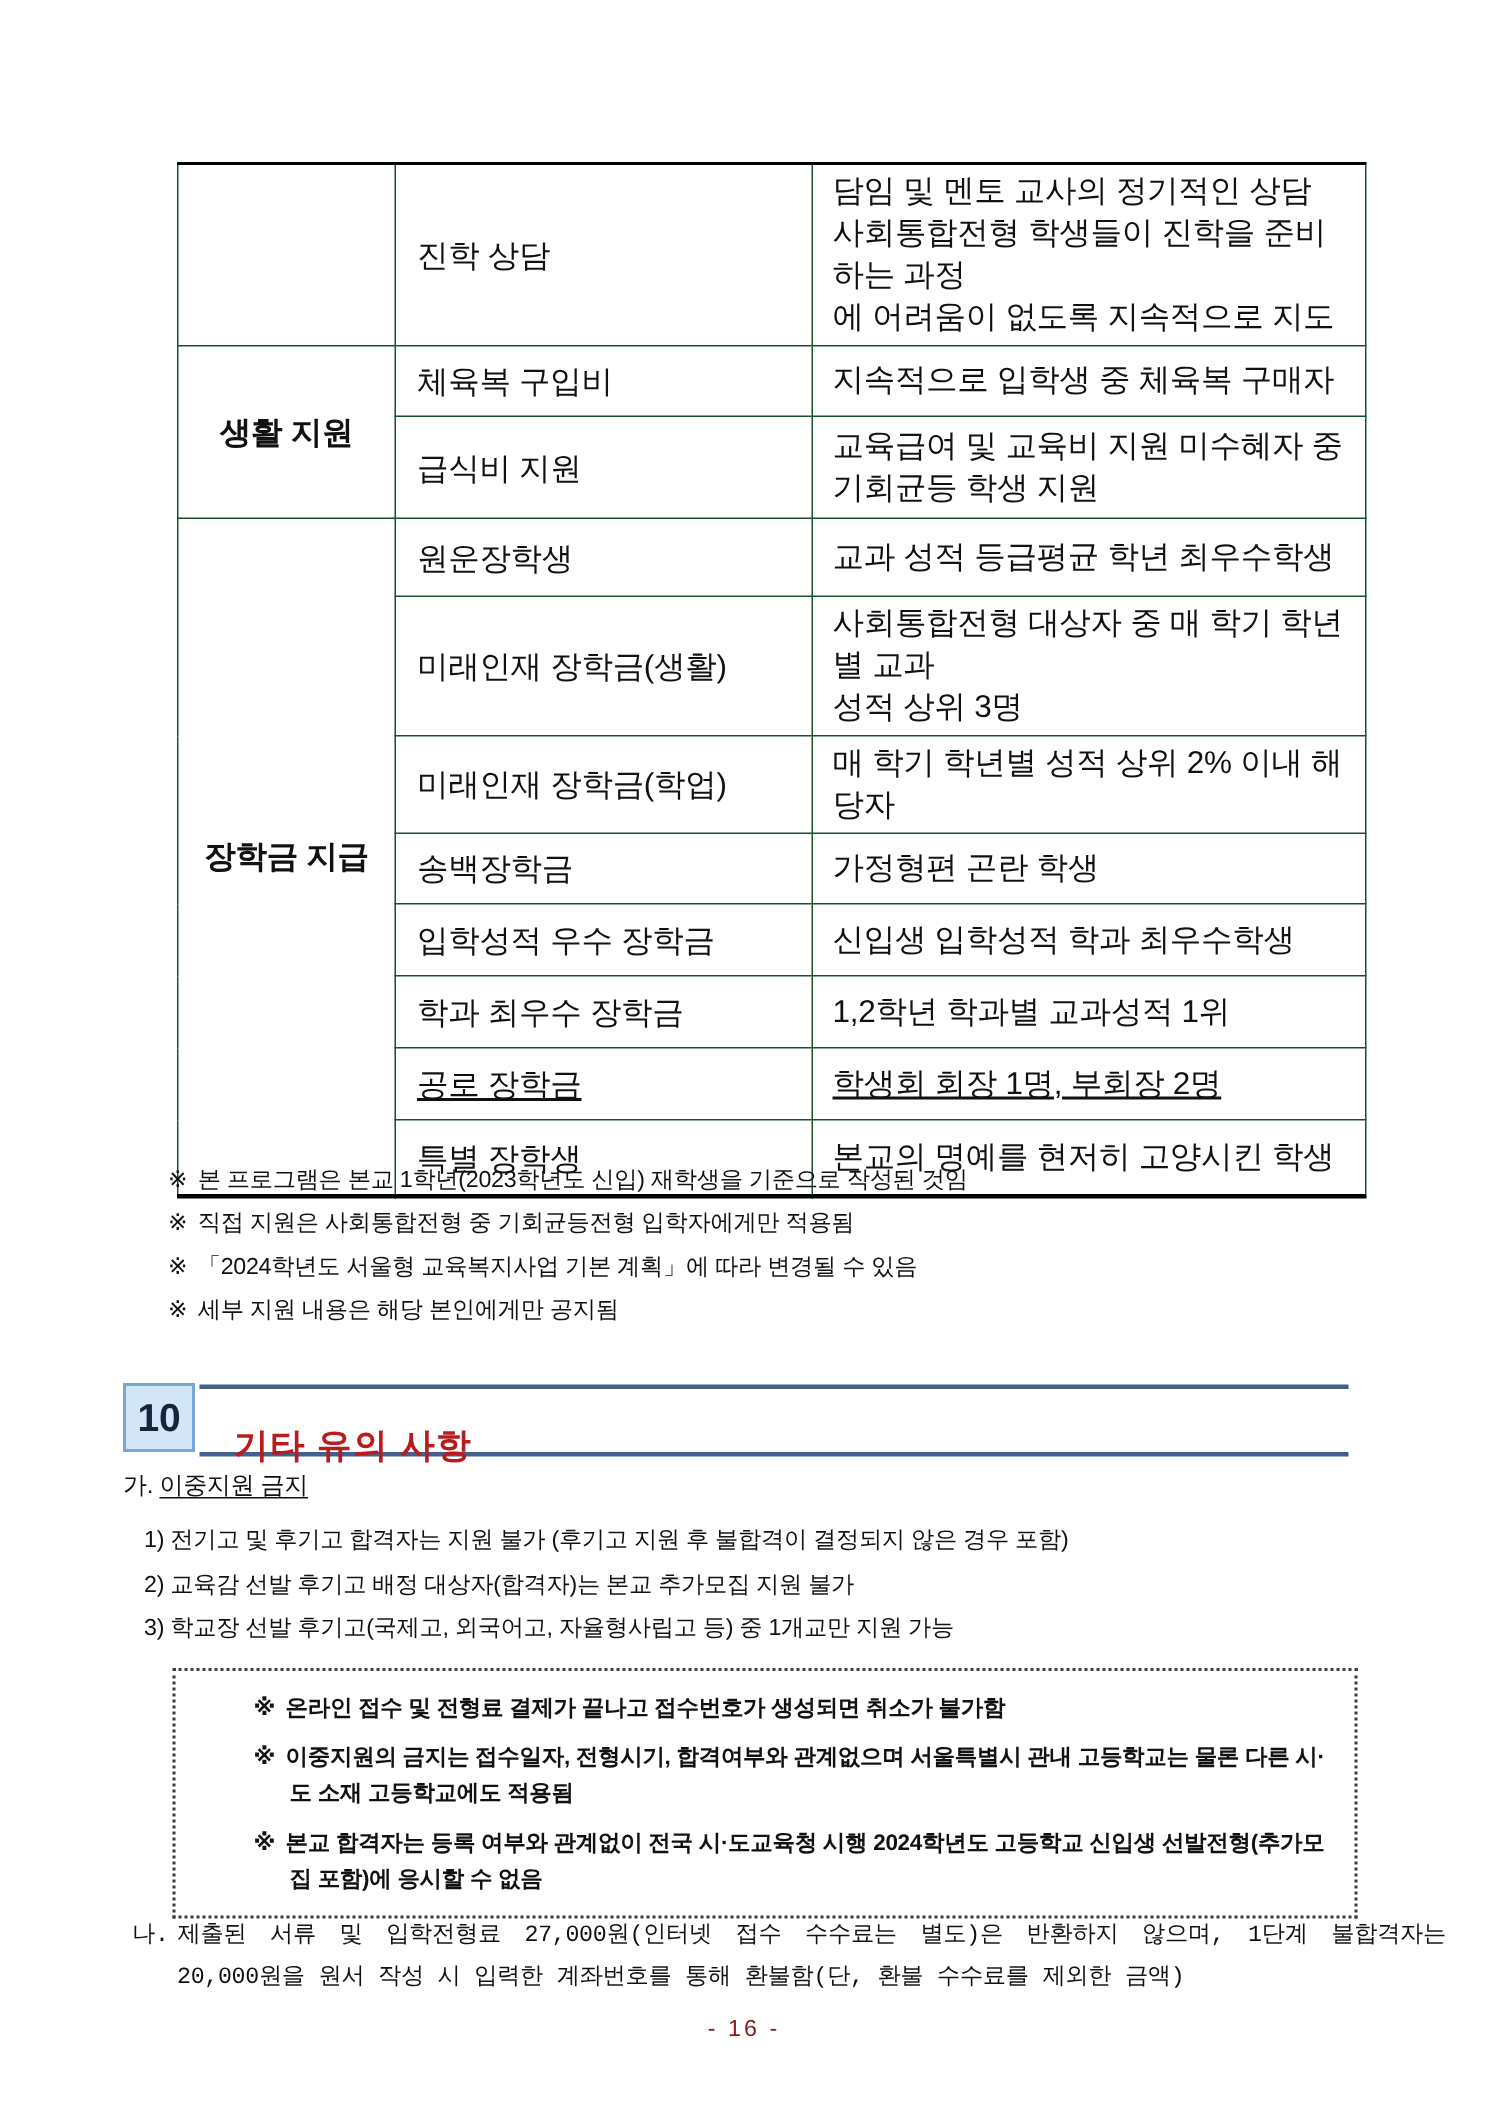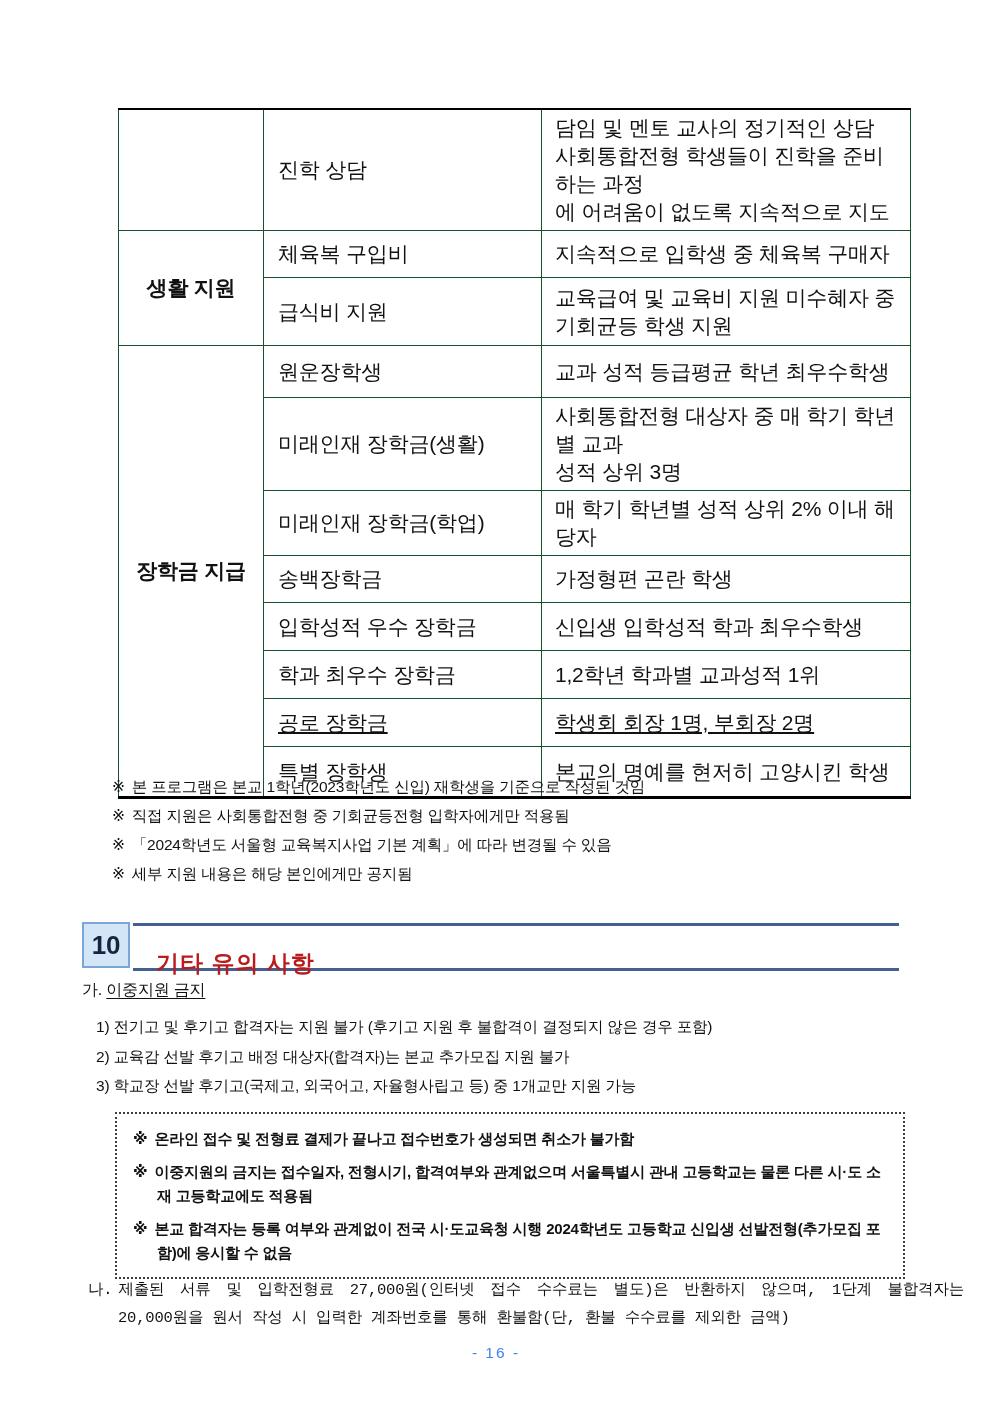--- a/index.html
+++ b/index.html
@@ -44,33 +44,33 @@
   
   .clause-ga{position:absolute;left:82px;top:980px;font-size:16px;}
   .clause-ga .u{text-decoration:underline;text-underline-offset:3px;}
   .numbered{position:absolute;left:96px;top:1012px;width:860px;}
   .numbered .item{font-size:15.5px;line-height:29.5px;}
 
   
   .dotted-box{position:absolute;left:115px;top:1112px;width:790px;box-sizing:border-box;
     border:2px dotted #3c3c3c;padding:13px 16px 12px 16px;}
   .box-note{font-size:15px;font-weight:700;line-height:24px;
-    padding-left:24px;text-indent:-24px;margin-bottom:9px;}
+    padding-left:24px;text-indent:-24px;margin-bottom:9px;margin-left:36px;}
   .box-note:last-child{margin-bottom:0;}
   .box-note .mk{margin-right:7px;font-weight:700;}
 
   
   .clause-na{position:absolute;left:88px;top:1276px;width:846px;
     font-size:15.5px;line-height:28px;text-align:justify;word-break:keep-all;
     padding-left:30px;text-indent:-30px;font-family:Liberation Mono, monospace;}
   .clause-na .lbl{margin-right:6px;}
 
   
   .footer{position:absolute;left:0;top:1344px;width:992px;text-align:center;
-    font-size:15.5px;letter-spacing:2px;color:#3b82f6;}
+    font-size:15.5px;letter-spacing:2px;color:#7f1d1d;}
 </style>
 </head>
 <body>
 
 <div class="page">
 
   <div class="tbl-wrap">
     <table class="support">
       <colgroup>
           <col style="width:145px">

